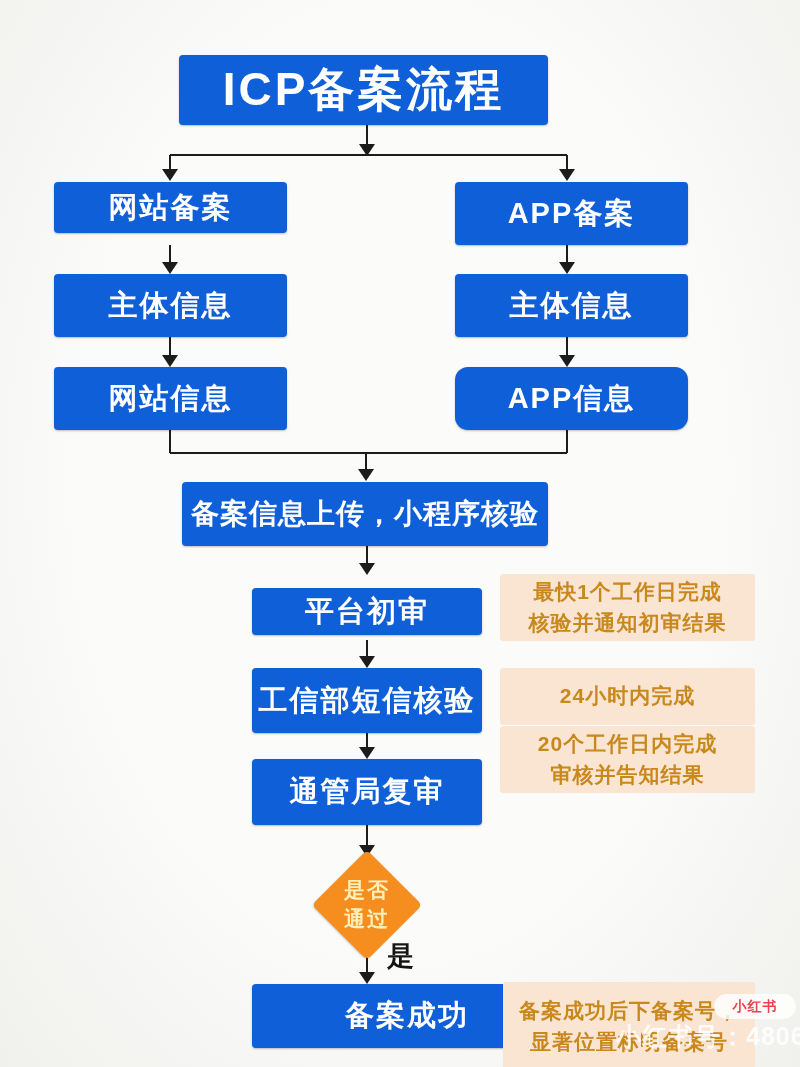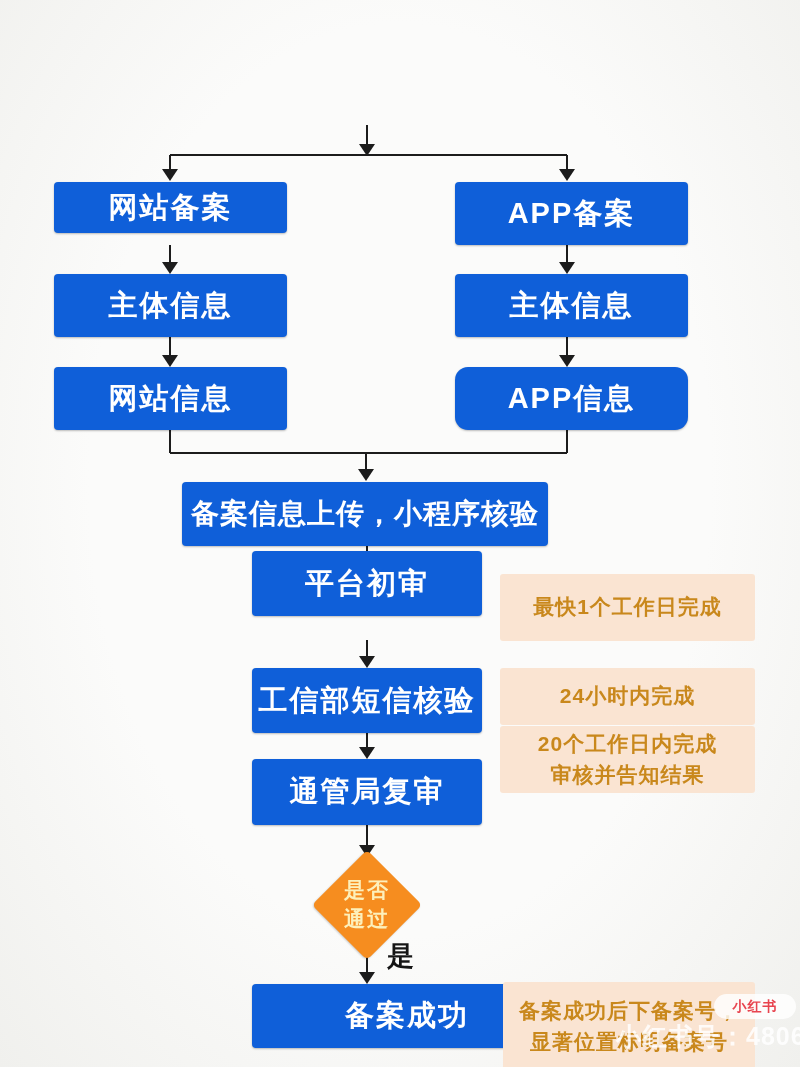--- a/index.html
+++ b/index.html
@@ -121,20 +121,23 @@
       <polygon points="559,355 575,355 567,367"></polygon>
       <polygon points="358,469 374,469 366,481"></polygon>
       <polygon points="359,563 375,563 367,575"></polygon>
       <polygon points="359,656 375,656 367,668"></polygon>
       <polygon points="359,747 375,747 367,759"></polygon>
       <polygon points="359,845 375,845 367,857"></polygon>
       <polygon points="359,972 375,972 367,984"></polygon>
     </g>
   </svg>
 
+  <div class="abs node title-box" style="left:179px;top:55px;width:369px;height:70px;">
+    <span>ICP备案流程</span>
+  </div>
 
   <div class="abs node node-std" style="left:54px;top:182px;width:233px;height:51px;">
     <span>网站备案</span>
   </div>
   <div class="abs node node-std" style="left:54px;top:274px;width:233px;height:63px;">
     <span>主体信息</span>
   </div>
   <div class="abs node node-std" style="left:54px;top:367px;width:233px;height:63px;">
     <span>网站信息</span>
   </div>
@@ -146,25 +149,26 @@
     <span>主体信息</span>
   </div>
   <div class="abs node node-std" style="left:455px;top:367px;width:233px;height:63px;border-radius:13px;">
     <span>APP信息</span>
   </div>
 
   <div class="abs node node-wide" style="left:182px;top:482px;width:366px;height:64px;">
     <span>备案信息上传，小程序核验</span>
   </div>
 
-  <div class="abs node node-std" style="left:252px;top:551px;width:230px;height:65px;">
+  <div class="abs node node-std" style="left:252px;top:588px;width:230px;height:47px;">
     <span>平台初审</span>
   </div>
   <div class="abs note" style="left:500px;top:574px;width:255px;height:67px;">
     <div>最快1个工作日完成</div>
+    <div>核验并通知初审结果</div>
   </div>
 
   <div class="abs node node-std" style="left:252px;top:668px;width:230px;height:65px;">
     <span>工信部短信核验</span>
   </div>
   <div class="abs note" style="left:500px;top:668px;width:255px;height:57px;">
     <div>24小时内完成</div>
   </div>
 
   <div class="abs node node-std" style="left:252px;top:759px;width:230px;height:66px;">

